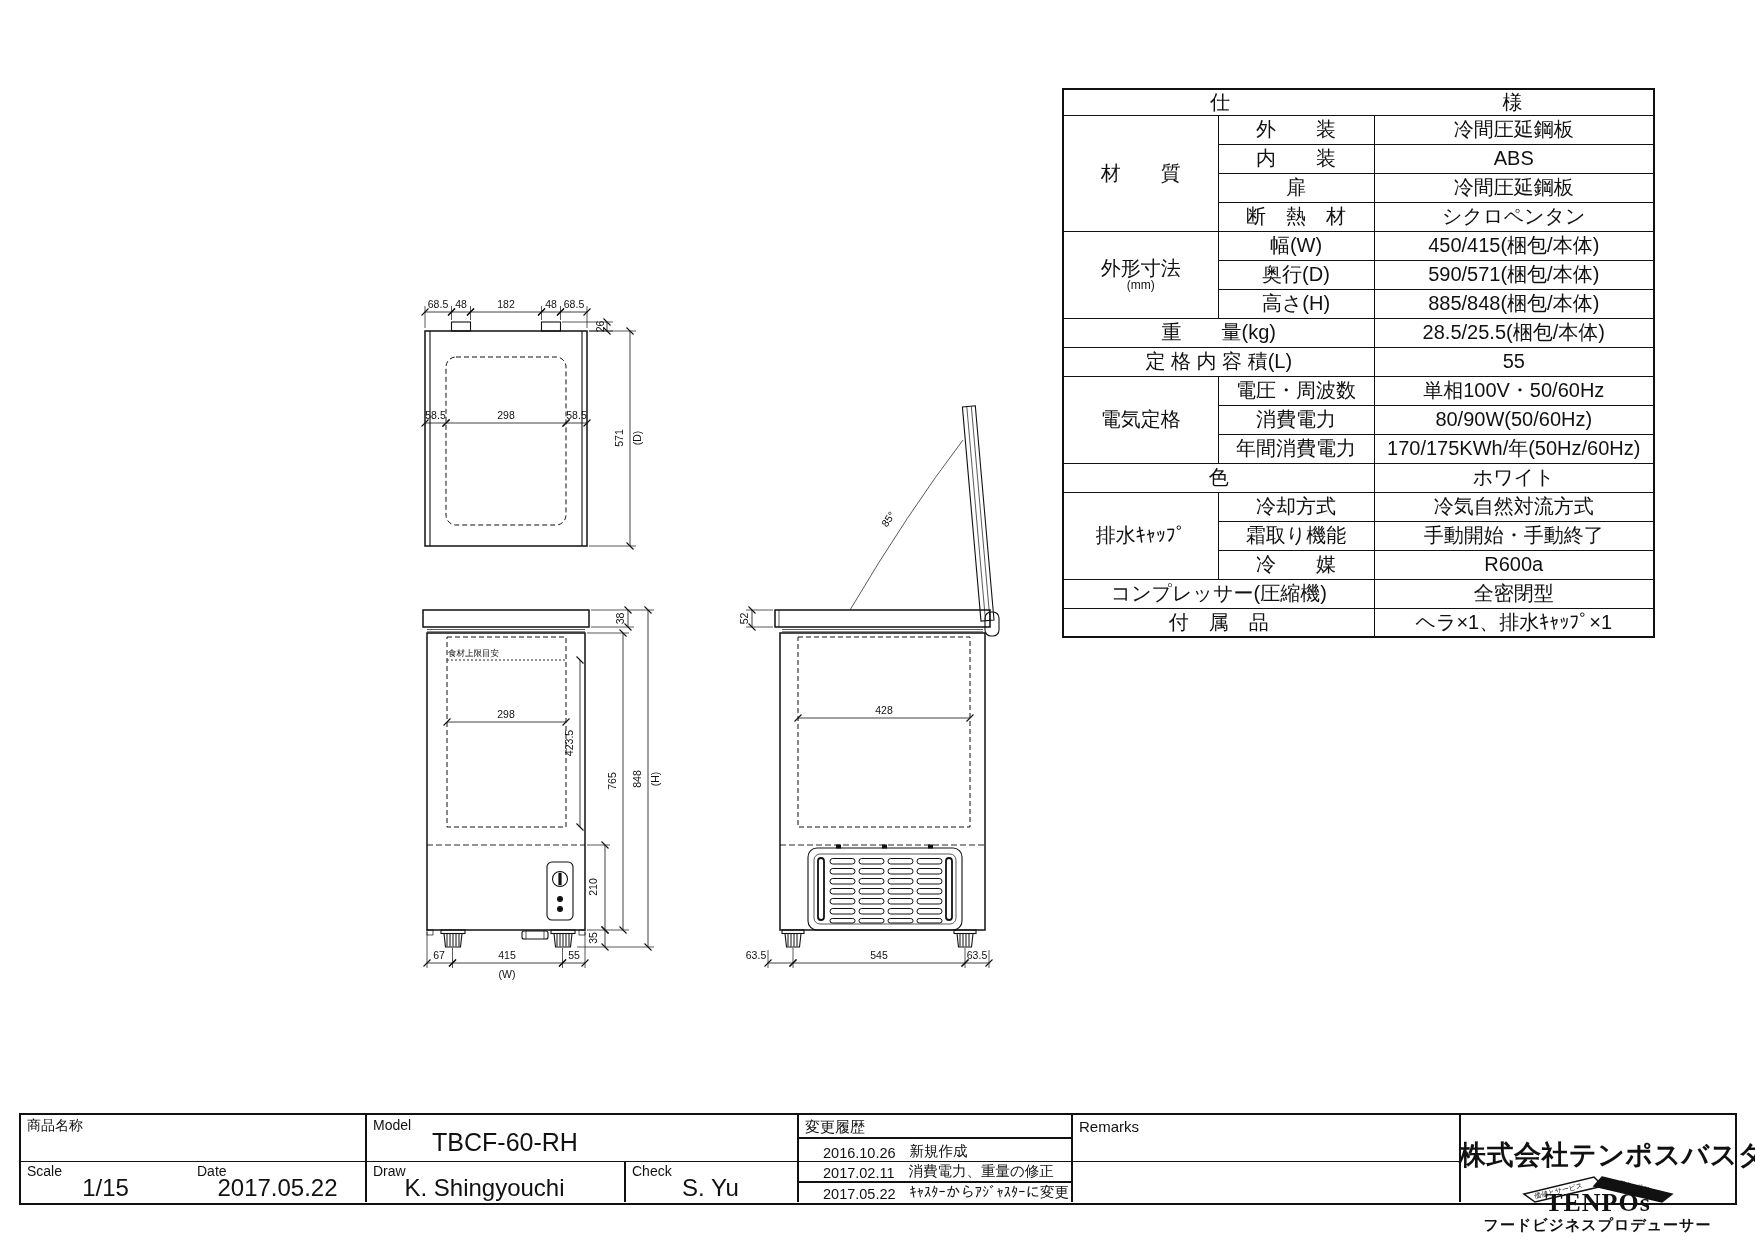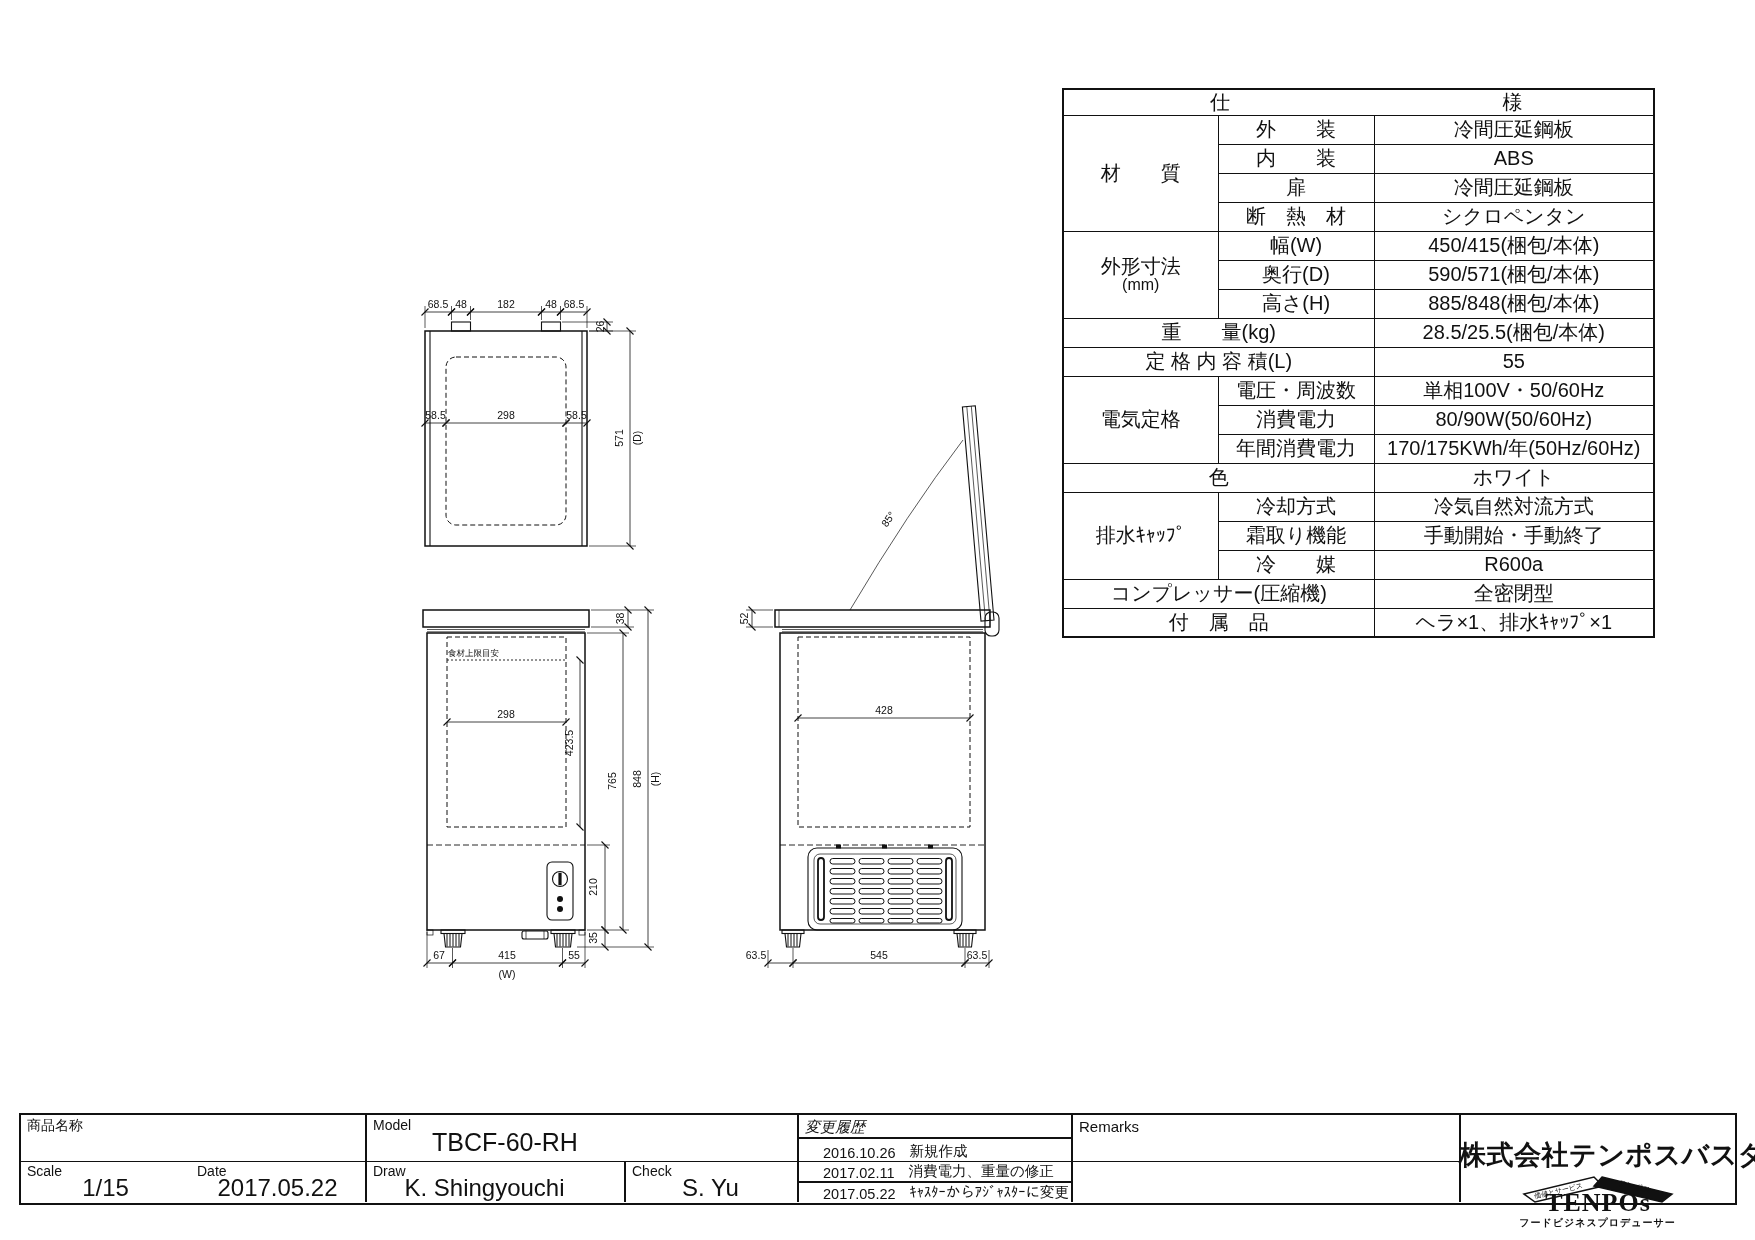--- a/index.html
+++ b/index.html
@@ -13,37 +13,37 @@
   table.spec td{border:1.6px solid #111;padding:0 2px;text-align:center;vertical-align:middle;
                 font-size:20px;line-height:1.02;white-space:nowrap;overflow:hidden;}
   table.spec tr{height:29px;}
   table.spec tr.hdr{height:26px;}
   .hdr td{padding:0;}
   .hdr-flex{display:flex;width:100%;}
   .hdr-flex span{display:block;text-align:center;font-size:20px;}
   .hdr-flex .h-left{width:311px;}
   .hdr-flex .h-right{width:280px;}
   td.grp{font-size:20px;}
-  .grp-sub{font-size:16px;}
+  .grp-sub{font-size:12px;}
   td.v-sm{font-size:15.5px;}
   td.v-md{font-size:17.5px;}
 
   
   .tb{position:absolute;left:19px;top:1113px;width:1718px;height:92px;border:2.5px solid #111;box-sizing:border-box;}
   .tb .vl{position:absolute;width:1.6px;background:#111;}
   .tb .hl{position:absolute;height:1.6px;background:#111;}
   .tb-lab{position:absolute;font-size:14px;line-height:1;}
   .tb-val{position:absolute;text-align:center;font-size:24px;line-height:1;}
   .tb-hist{position:absolute;left:776px;width:236px;display:flex;align-items:flex-end;font-size:14.5px;
            padding-left:26px;box-sizing:border-box;white-space:nowrap;}
   .tb-hist .h-date{margin-right:14px;}
   .logo-cell{position:absolute;left:1438px;top:0;width:277px;height:87px;text-align:center;}
   .company{font-size:27px;font-weight:bold;margin-top:22px;letter-spacing:0.5px;white-space:nowrap;}
   .logo-mark{display:inline-block;margin-top:1px;}
-  .tagline{font-size:10px;font-weight:bold;letter-spacing:1px;margin-top:-2px;text-align:center;}
+  .tagline{font-size:15px;font-weight:bold;letter-spacing:1px;margin-top:-2px;text-align:center;}
 </style>
 </head>
 <body>
 
 <svg id="drawing" width="1755" height="1240" viewBox="0 0 1755 1240">
   <defs>
     <marker id="tk" markerWidth="10" markerHeight="10" refX="5" refY="5" orient="auto" markerUnits="userSpaceOnUse">
       <path d="M1.5,8.5 L8.5,1.5" stroke="#111" stroke-width="1.1" fill="none"></path>
     </marker>
   </defs>
@@ -358,21 +358,21 @@
 
   <div class="tb-lab" style="left:176px;top:49px;">Date</div>
   <div class="tb-val" style="left:169px;top:61px;width:175px;">2017.05.22</div>
 
   <div class="tb-lab" style="left:352px;top:49px;">Draw</div>
   <div class="tb-val" style="left:344px;top:61px;width:239px;">K. Shingyouchi</div>
 
   <div class="tb-lab" style="left:611px;top:49px;">Check</div>
   <div class="tb-val" style="left:603px;top:61px;width:173px;">S. Yu</div>
 
-  <div class="tb-lab" style="left:784px;top:4px;font-size:15px;font-style:italic;">変更履歴</div>
+  <div class="tb-lab" style="left:784px;top:4px;font-size:15px;">変更履歴</div>
   <div class="tb-hist" style="top:22px;height:24px;">
     <span class="h-date">2016.10.26</span>
       <span>新規作成</span>
   </div>
   <div class="tb-hist" style="top:46px;height:20px;">
     <span class="h-date">2017.02.11</span>
       <span>消費電力、重量の修正</span>
   </div>
   <div class="tb-hist" style="top:66px;height:21px;">
     <span class="h-date">2017.05.22</span>

